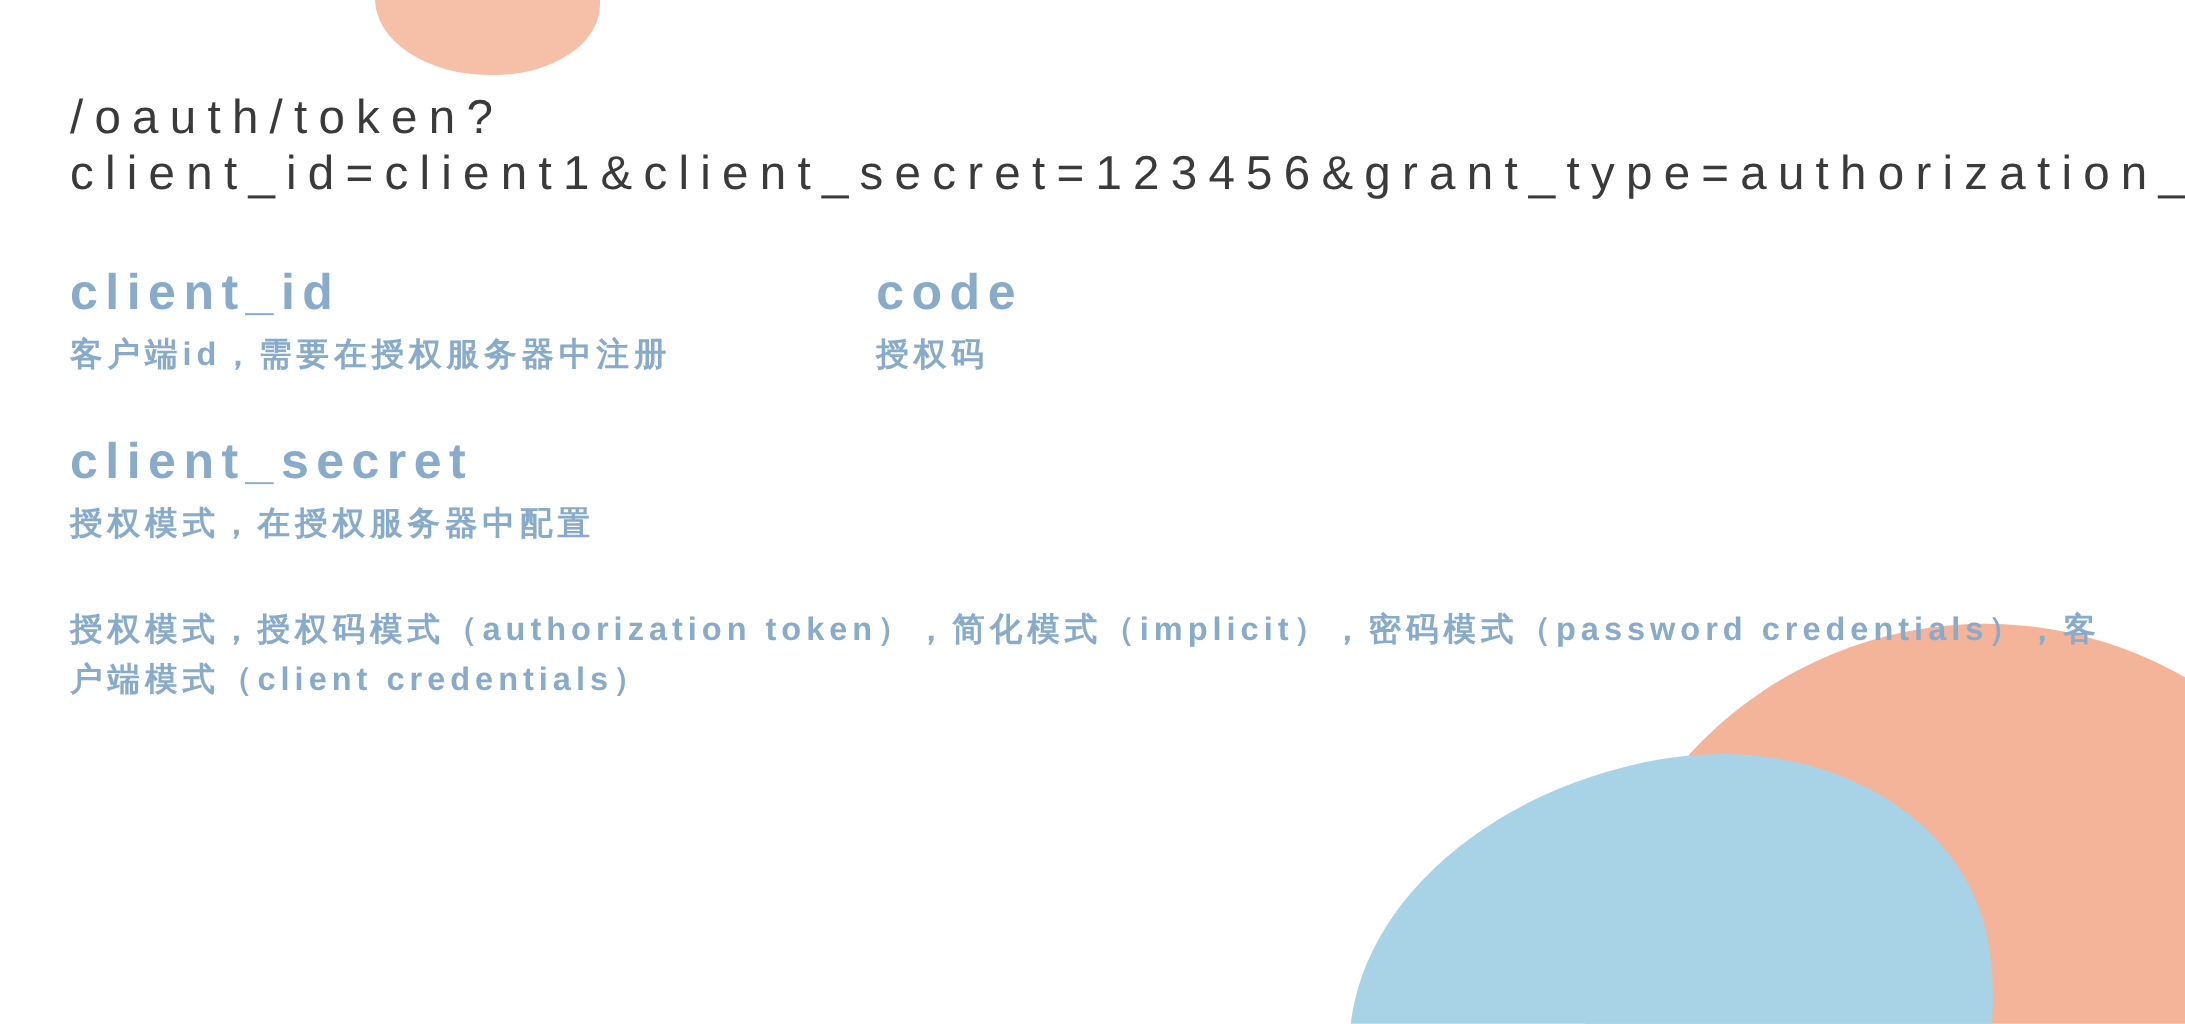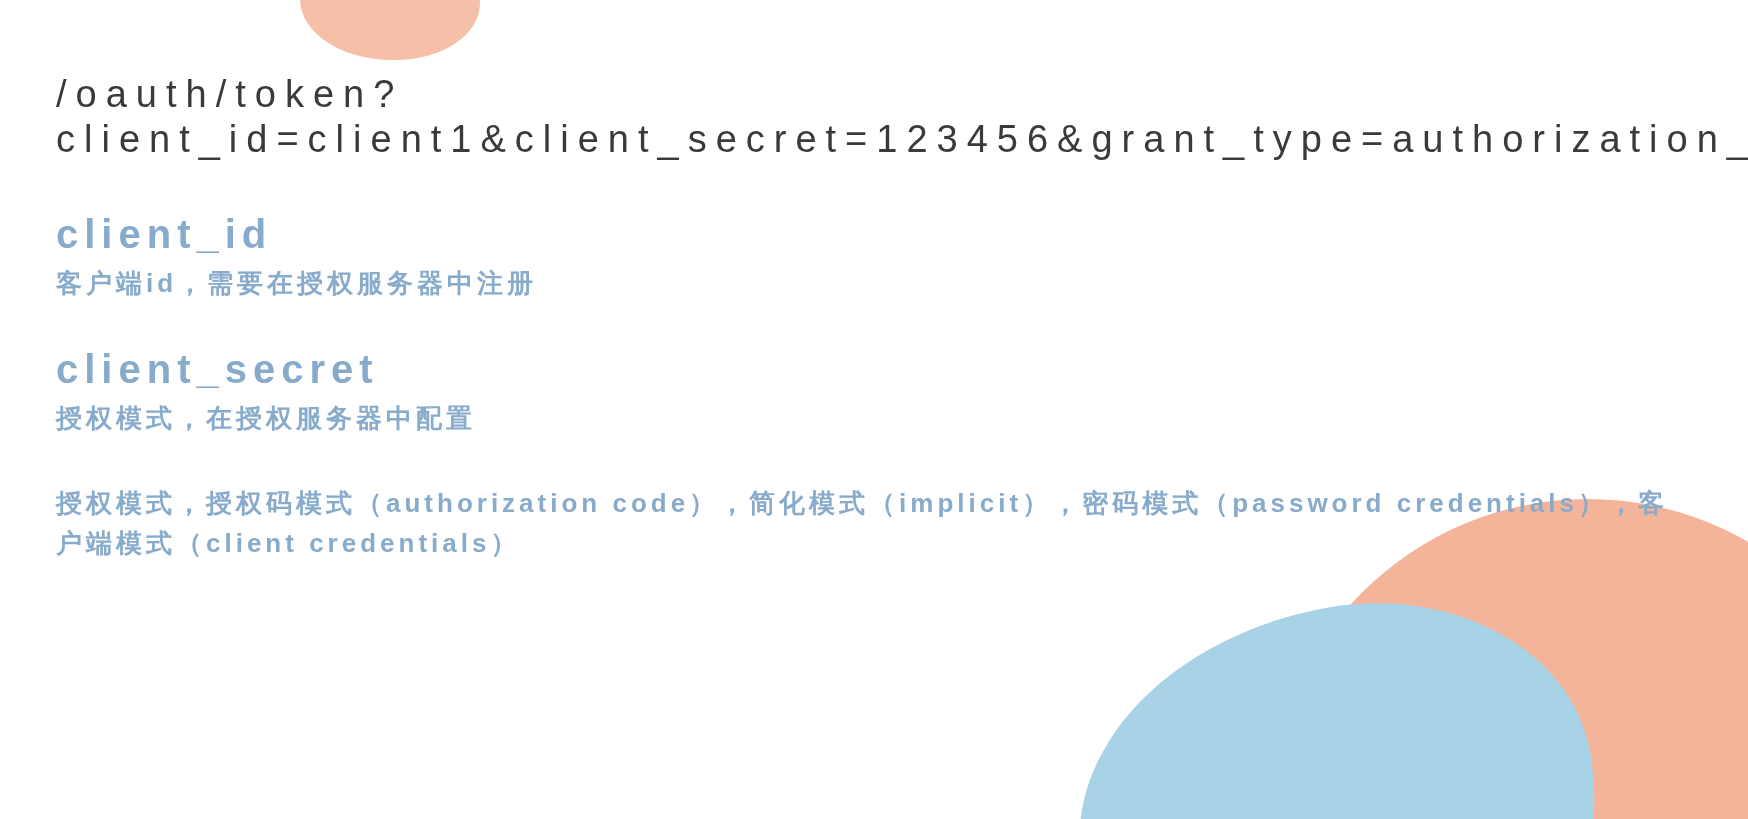--- a/index.html
+++ b/index.html
@@ -25,21 +25,25 @@
 <div class="blue-blob"></div>
 
 <div class="url">/oauth/token?client_id=client1&amp;client_secret=123456&amp;grant_type=authorization_code&amp;code=6rXglz&amp;redirect_uri=http://www.baidu.com</div>
 
 <div class="params">
   <div class="row">
     <div class="col col-left">
       <div class="pt">client_id</div>
       <div class="pd">客户端id，需要在授权服务器中注册</div>
     </div>
+    <div class="col col-right">
+      <div class="pt">code</div>
+      <div class="pd">授权码</div>
+    </div>
   </div>
   <div class="block">
     <div class="pt">client_secret</div>
     <div class="pd">授权模式，在授权服务器中配置</div>
   </div>
   <div class="block">
-    <div class="pd">授权模式，授权码模式（authorization code），简化模式（implicit），密码模式（password credentials），客户端模式（client credentials）</div>
+    <div class="pd">授权模式，授权码模式（authorization token），简化模式（implicit），密码模式（password credentials），客户端模式（client credentials）</div>
   </div>
 </div>
 
 </body></html>

